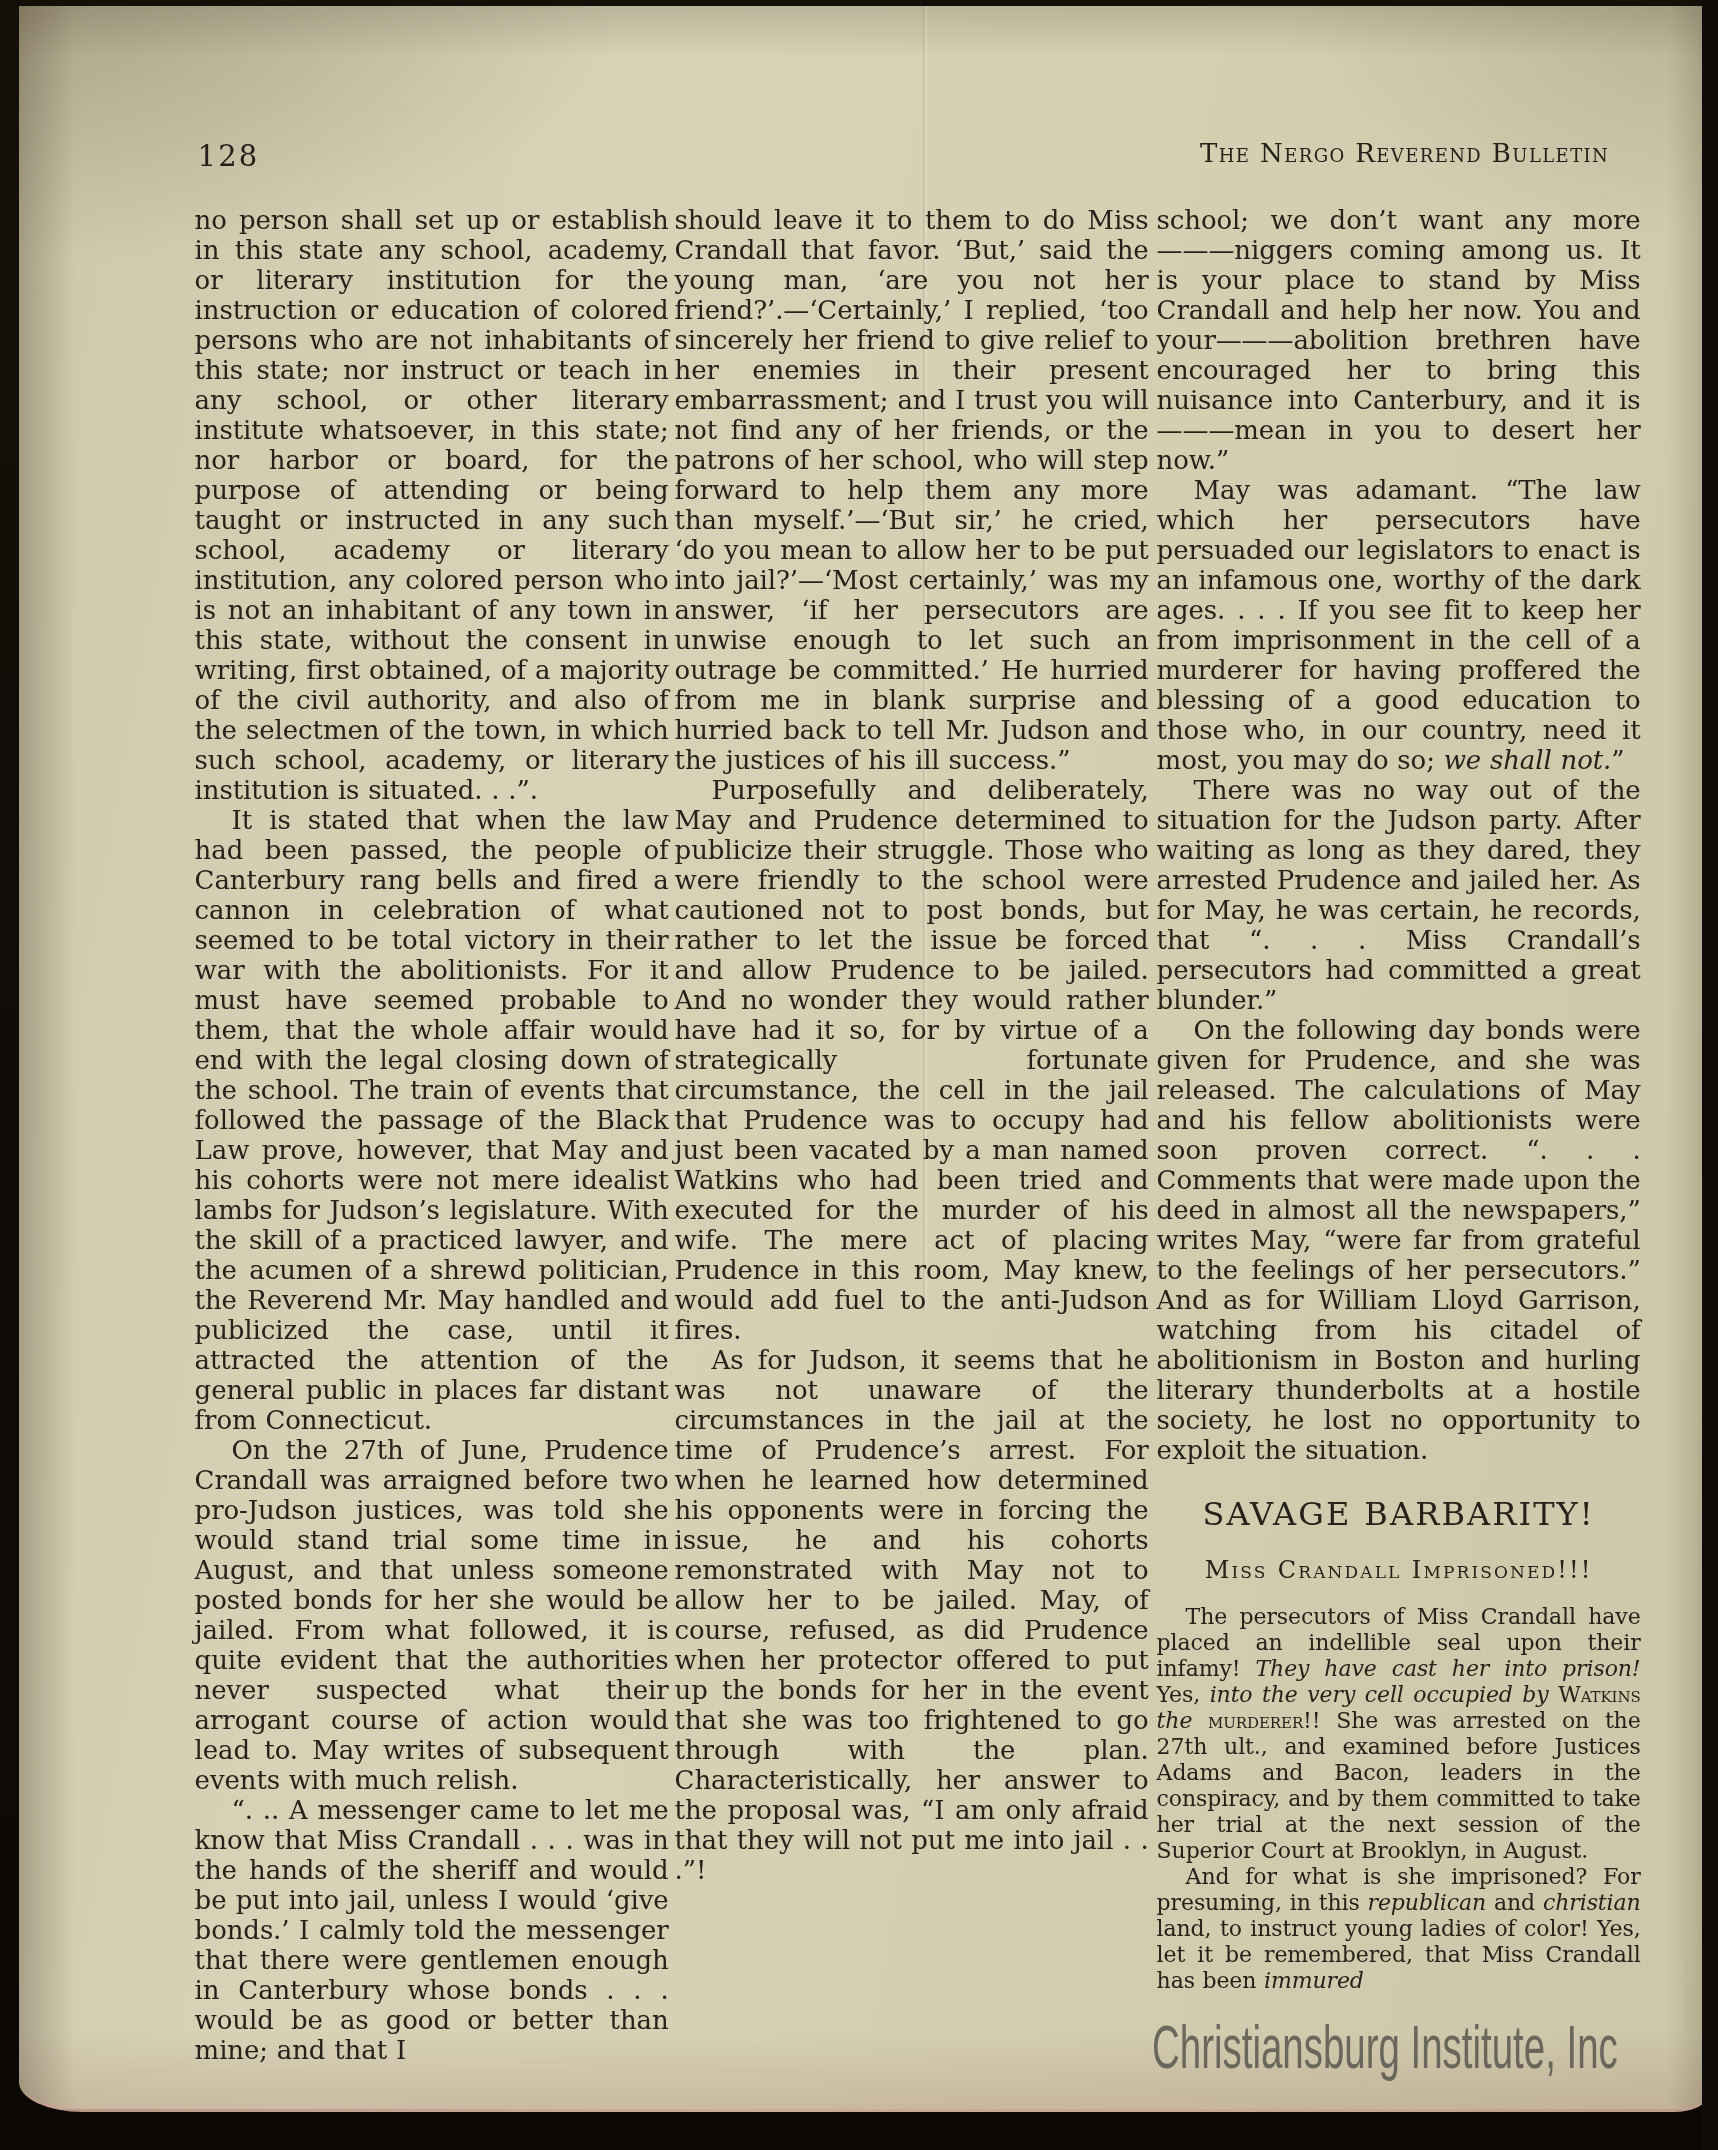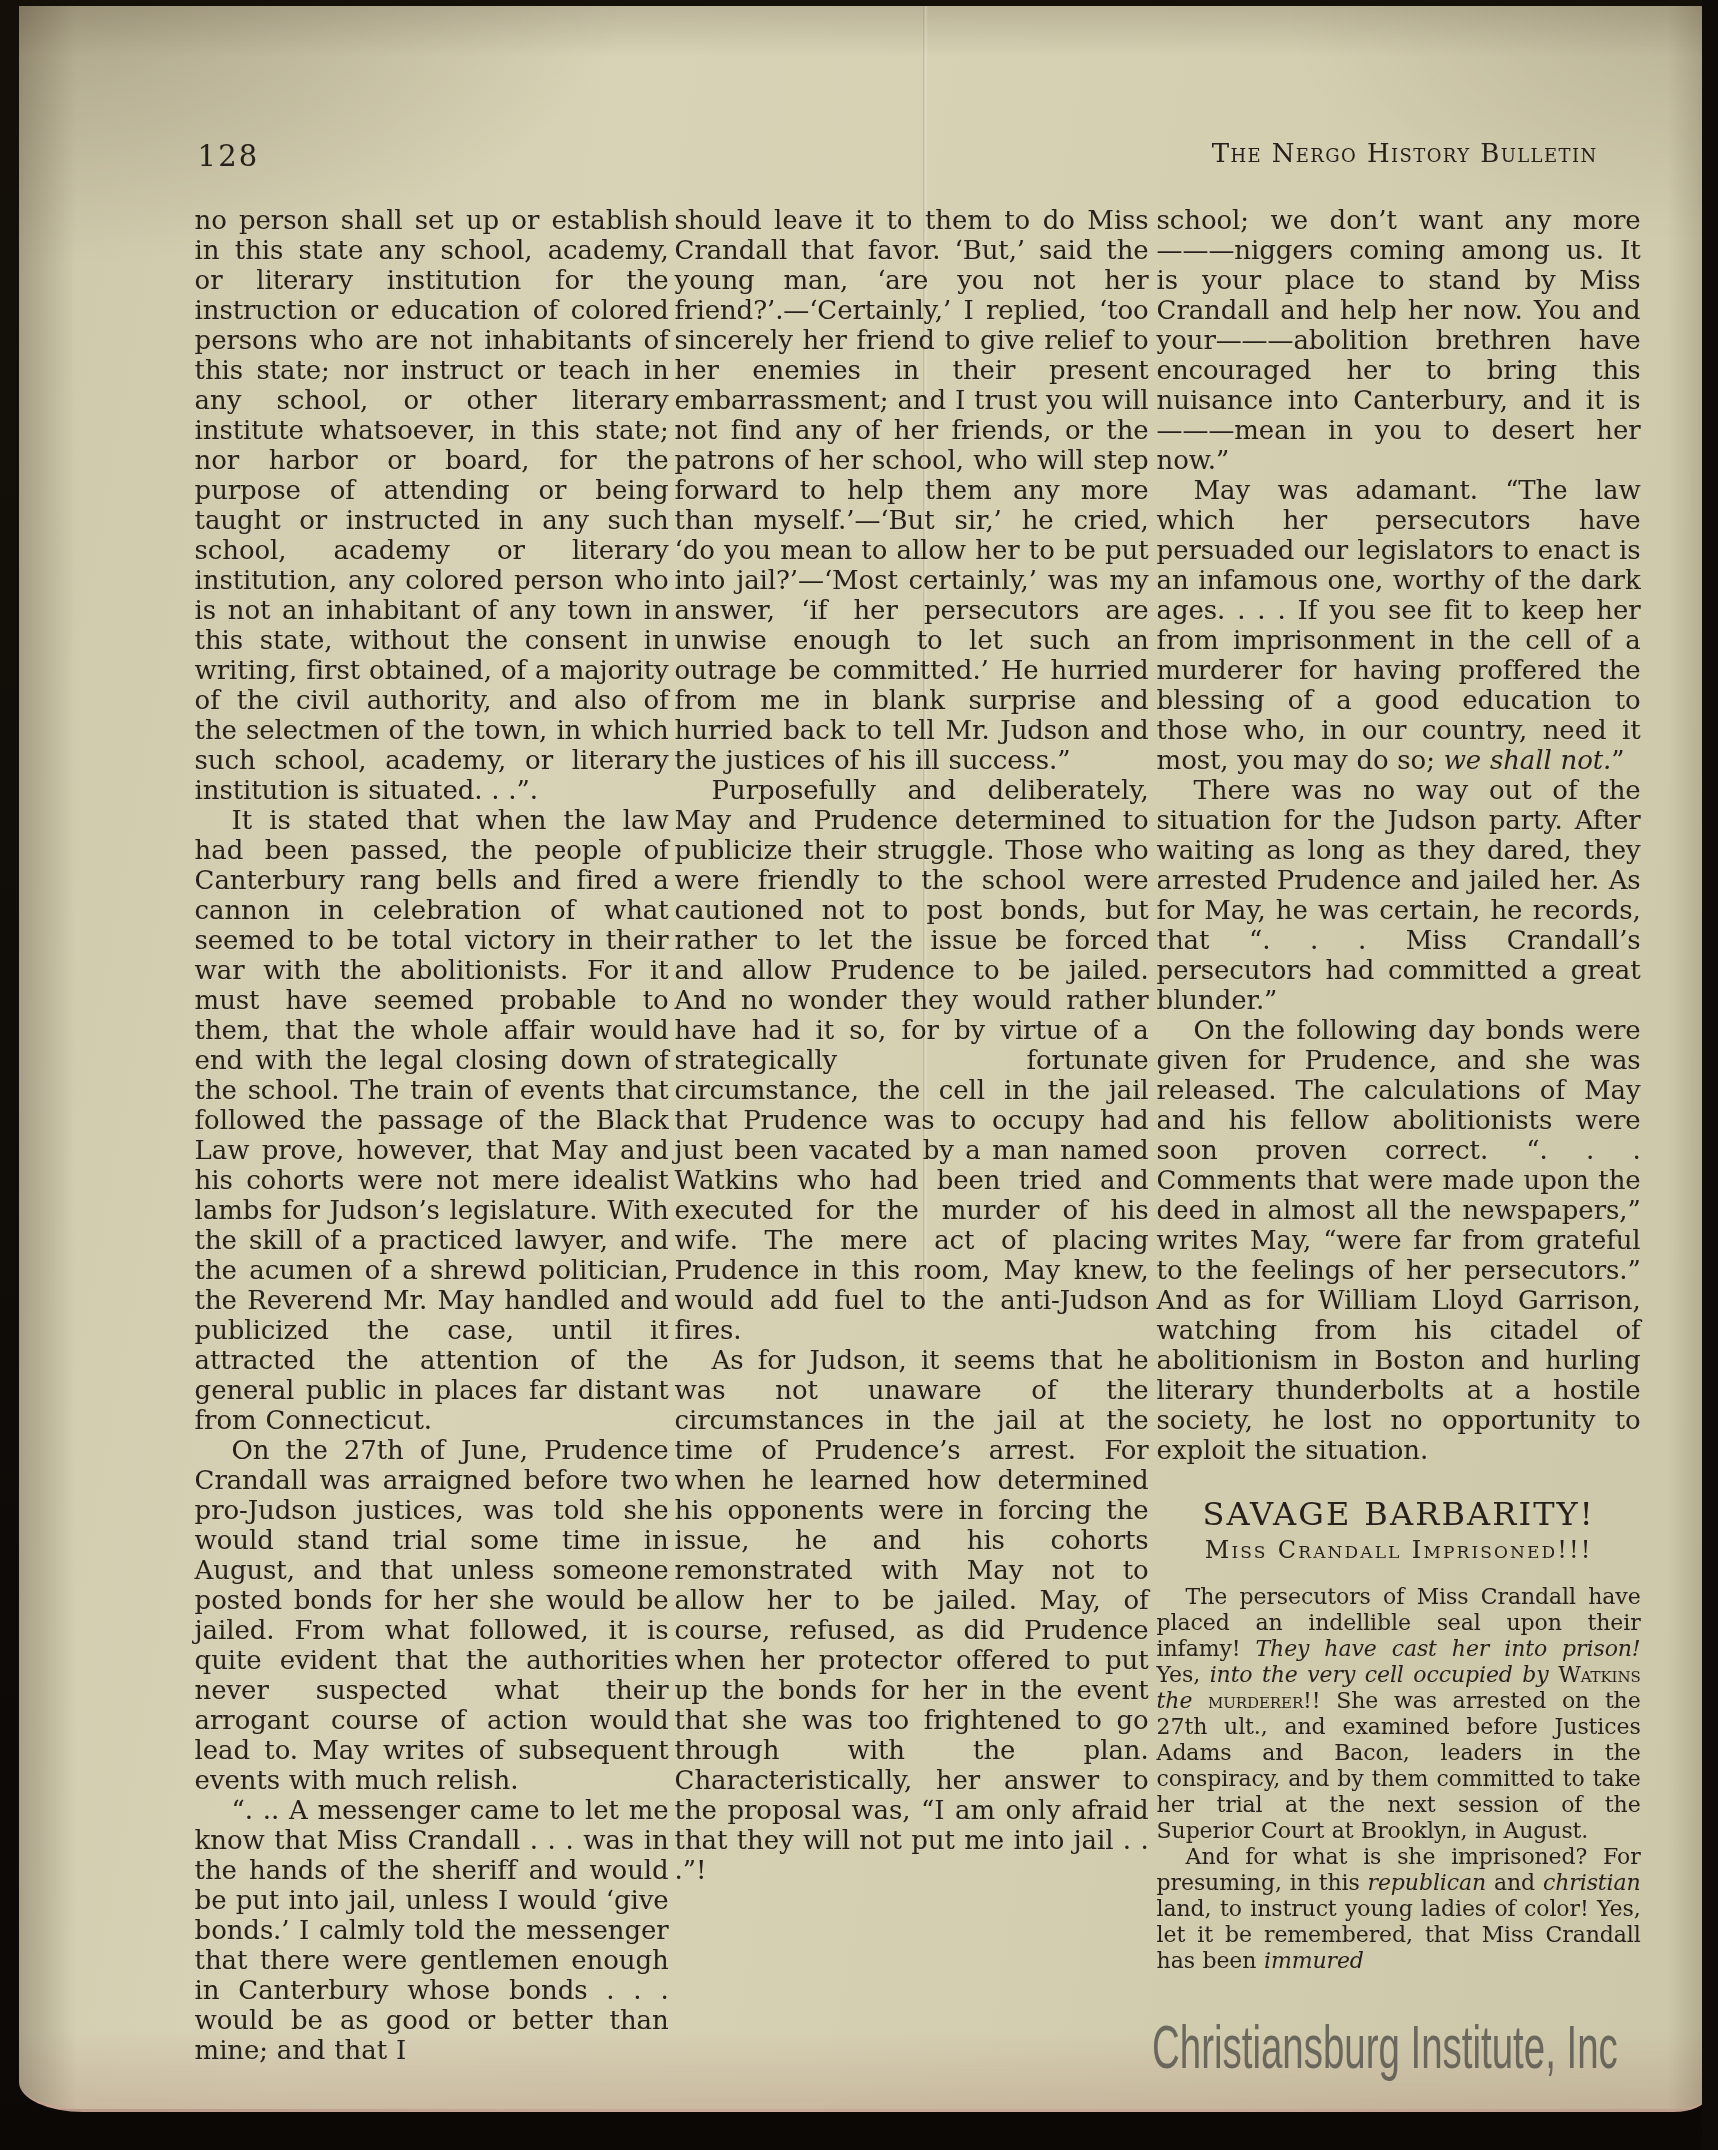--- a/index.html
+++ b/index.html
@@ -44,21 +44,21 @@
     color:#26211a;letter-spacing:-0.1px;word-spacing:0.7px;
   }
   .col1{left:176px;}
   .col2{left:656px;}
   .col3{left:1138px;width:484px;}
   .blk{margin:0;}
   .ind{text-indent:37px;}
   .headline{
     text-align:center;text-indent:0;
     font-size:32px;line-height:36px;letter-spacing:2.1px;
-    margin-top:31.5px;margin-bottom:5px;
+    margin-top:31.5px;margin-bottom:25px;
   }
   .subhead{
     text-align:center;text-indent:0;
     font-size:24px;line-height:27px;letter-spacing:2.1px;
     margin-bottom:20px;
   }
   .small{font-size:22px;line-height:26px;}
   .small.ind{text-indent:29px;}
   .it{font-style:italic;}
   .sc{font-variant:small-caps;}
@@ -74,21 +74,21 @@
 </style>
 </head>
 <body>
 
 <div class="scan">
   <div class="paper">
     <div class="crease"></div>
 
     <span class="pagenum">128</span>
 
-    <span class="journal">The Nergo History Bulletin</span>
+    <span class="journal">The Nergo Reverend Bulletin</span>
 
     <div class="col col1">
         <div class="blk p"><span>no person shall set up or establish in this state any school, academy, or literary institution for the instruction or education of colored persons who are not inhabitants of this state; nor instruct or teach in any school, or other literary institute whatsoever, in this state; nor harbor or board, for the purpose of attending or being taught or instructed in any such school, academy or literary institution, any colored person who is not an inhabitant of any town in this state, without the consent in writing, first obtained, of a majority of the civil authority, and also of the selectmen of the town, in which such school, academy, or literary institution is situated. . .”.</span></div>
         <div class="blk p ind"><span>It is stated that when the law had been passed, the people of Canterbury rang bells and fired a cannon in celebration of what seemed to be total victory in their war with the abolitionists. For it must have seemed probable to them, that the whole affair would end with the legal closing down of the school. The train of events that followed the passage of the Black Law prove, however, that May and his cohorts were not mere idealist lambs for Judson’s legislature. With the skill of a practiced lawyer, and the acumen of a shrewd politician, the Reverend Mr. May handled and publicized the case, until it attracted the attention of the general public in places far distant from Connecticut.</span></div>
         <div class="blk p ind"><span>On the 27th of June, Prudence Crandall was arraigned before two pro-Judson justices, was told she would stand trial some time in August, and that unless someone posted bonds for her she would be jailed. From what followed, it is quite evident that the authorities never suspected what their arrogant course of action would lead to. May writes of subsequent events with much relish.</span></div>
         <div class="blk p ind"><span>“. .. A messenger came to let me know that Miss Crandall . . . was in the hands of the sheriff and would be put into jail, unless I would ‘give bonds.’ I calmly told the messenger that there were gentlemen enough in Canterbury whose bonds . . . would be as good or better than mine; and that I</span></div>
       </div>
     <div class="col col2">
         <div class="blk p"><span>should leave it to them to do Miss Crandall that favor. ‘But,’ said the young man, ‘are you not her friend?’.—‘Certainly,’ I replied, ‘too sincerely her friend to give relief to her enemies in their present embarrassment; and I trust you will not find any of her friends, or the patrons of her school, who will step forward to help them any more than myself.’—‘But sir,’ he cried, ‘do you mean to allow her to be put into jail?’—‘Most certainly,’ was my answer, ‘if her persecutors are unwise enough to let such an outrage be committed.’ He hurried from me in blank surprise and hurried back to tell Mr. Judson and the justices of his ill success.”</span></div>
         <div class="blk p ind"><span>Purposefully and deliberately, May and Prudence determined to publicize their struggle. Those who were friendly to the school were cautioned not to post bonds, but rather to let the issue be forced and allow Prudence to be jailed. And no wonder they would rather have had it so, for by virtue of a strategically fortunate circumstance, the cell in the jail that Prudence was to occupy had just been vacated by a man named Watkins who had been tried and executed for the murder of his wife. The mere act of placing Prudence in this room, May knew, would add fuel to the anti-Judson fires.</span></div>

